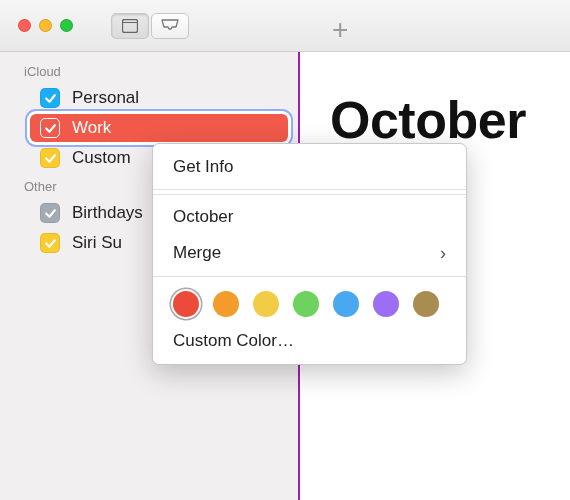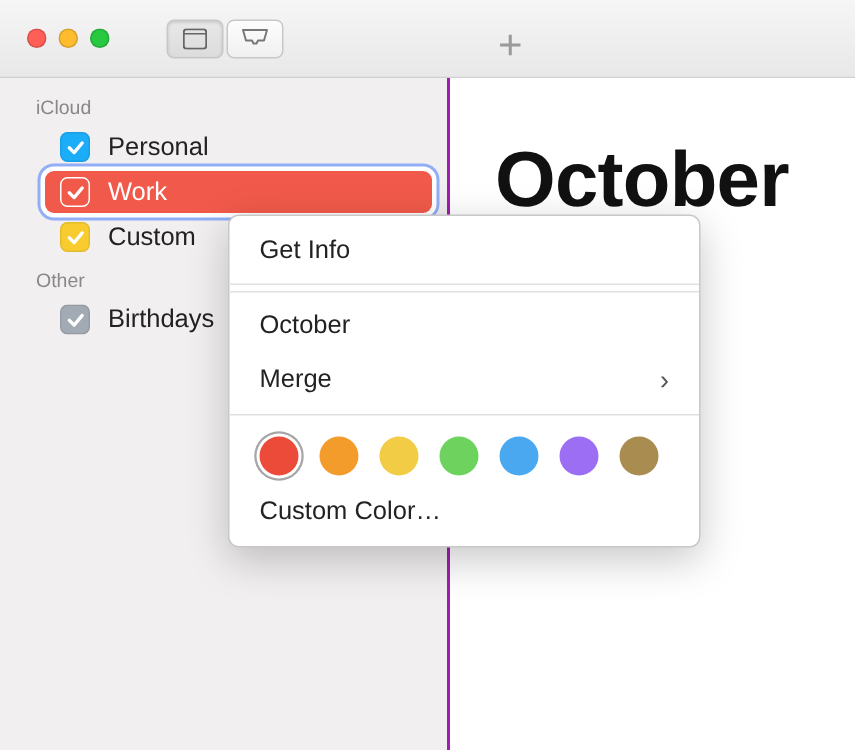--- a/index.html
+++ b/index.html
@@ -98,20 +98,28 @@
 
     <div class="cal-item">
       <div class="chk" style="background:#a2aab3">
           <svg viewBox="0 0 12 12">
             <path d="M2 6 L5 9 L10 3" stroke="#fff" stroke-width="2" fill="none" stroke-linecap="round" stroke-linejoin="round"></path>
           </svg>
         </div>
       <span class="lbl">Birthdays</span>
     </div>
 
+    <div class="cal-item">
+      <div class="chk" style="background:#f8cc2f">
+          <svg viewBox="0 0 12 12">
+            <path d="M2 6 L5 9 L10 3" stroke="#fff" stroke-width="2" fill="none" stroke-linecap="round" stroke-linejoin="round"></path>
+          </svg>
+        </div>
+      <span class="lbl">Siri Su</span>
+    </div>
   </div>
 
   <div class="content">
     <div style="position:absolute; top:-38px; left:32px; font-size:28px; color:#9a9a9a; font-weight:300;">+</div>
     <div class="month-title">October 20</div>
   </div>
 </div>
 
 <div class="context-menu">
   <div class="menu-item">

